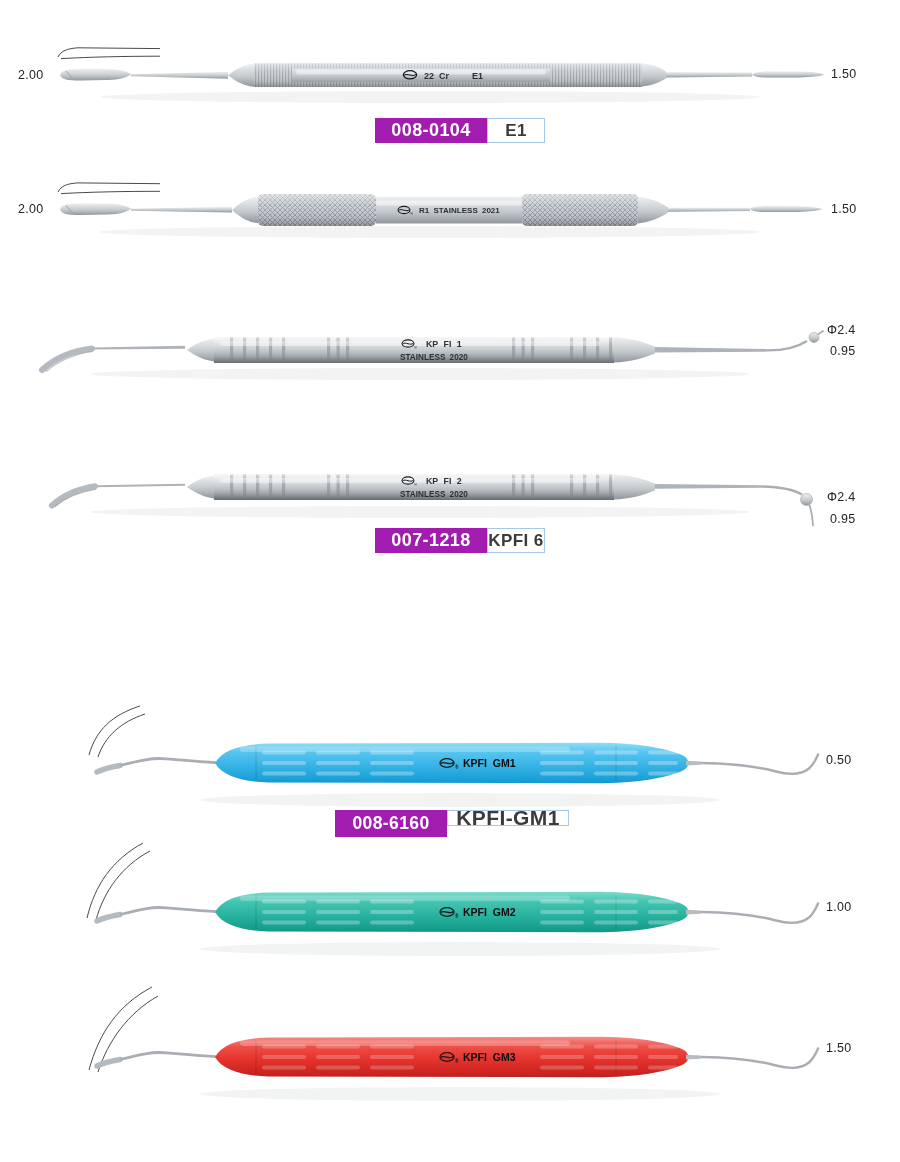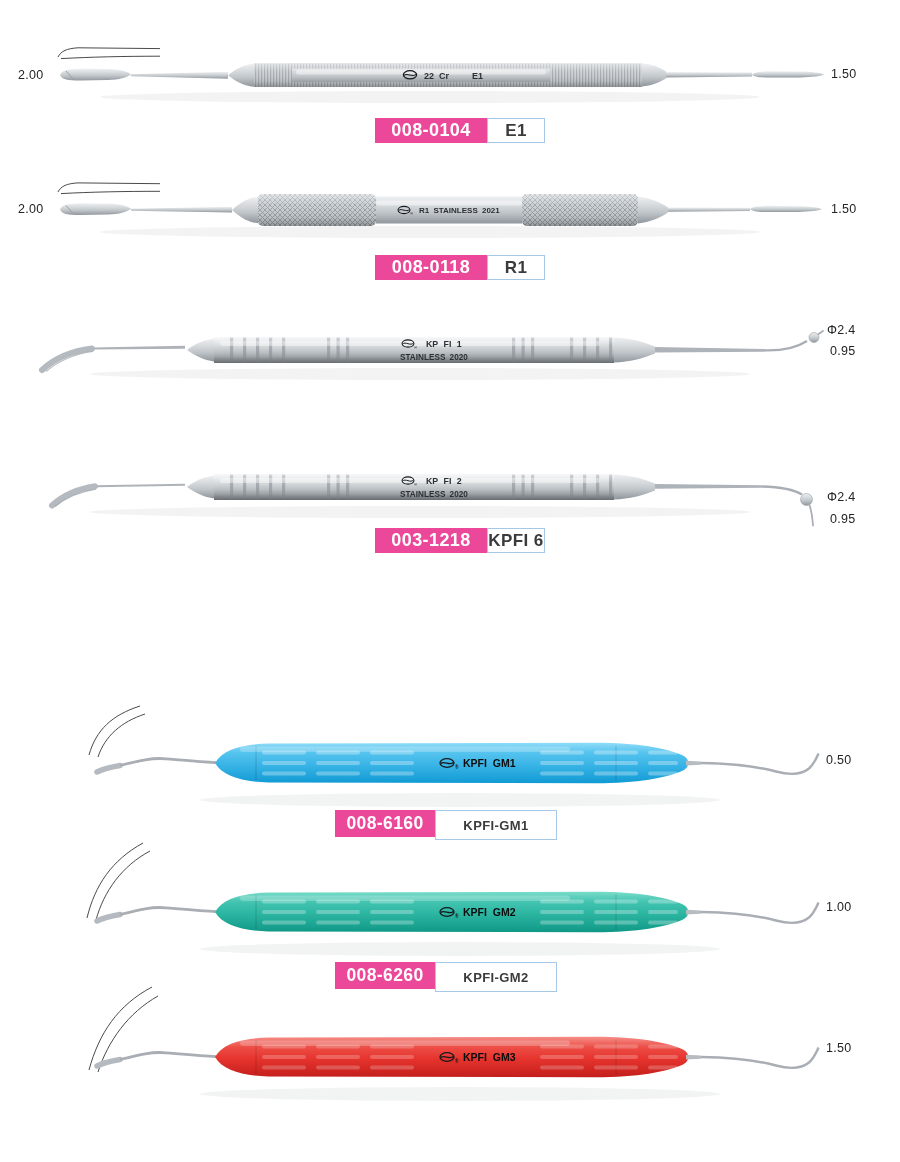--- a/index.html
+++ b/index.html
@@ -1,27 +1,27 @@
 <!DOCTYPE html>
 <html><head>
 <meta charset="utf-8">
 <style>
   html,body{margin:0;padding:0;background:#ffffff;}
   #page{position:relative;width:900px;height:1162px;background:#ffffff;overflow:hidden;
         font-family:"Liberation Sans", sans-serif;}
   #art{position:absolute;left:0;top:0;}
   .badge-row{position:absolute;display:flex;}
-  .badge-code{background:#ec4899;color:#ffffff;font-weight:bold;display:flex;
+  .badge-code{background:#a21caf;color:#ffffff;font-weight:bold;display:flex;
               align-items:center;justify-content:center;letter-spacing:0.4px;box-sizing:border-box;}
   .badge-name{background:#ffffff;border:1px solid #a5c8e8;color:#3b3b3d;font-weight:bold;
               display:flex;align-items:center;justify-content:center;letter-spacing:0.4px;box-sizing:border-box;}
   .sz-a .badge-code{width:112px;height:25px;font-size:18px;}
   .sz-a .badge-name{width:58px;height:25px;font-size:17px;}
-  .sz-b .badge-code{width:100px;height:27px;font-size:17.5px;}
-  .sz-b .badge-name{width:122px;height:30px;font-size:13px;}
+  .sz-b .badge-code{width:112px;height:27px;font-size:17.5px;}
+  .sz-b .badge-name{width:122px;height:16px;font-size:21px;}
   svg text{font-family:"Liberation Sans", sans-serif;}
   .meas{font-size:12.5px;fill:#242424;letter-spacing:0.3px;}
   .mark{font-weight:bold;fill:#2c3035;}
   .markc{font-weight:bold;fill:#0c0c0c;}
 </style>
 </head>
 <body>
 
 <div id="page">
 
@@ -284,29 +284,21 @@
     <text class="markc" x="455" y="1063" font-size="4.6">®</text>
     <text class="markc" x="463" y="1060.8" font-size="10.5" style="word-spacing:3px">KPFI GM3</text>
     <text class="meas" x="826" y="1052">1.50</text>
   </g>
 </svg>
 
   <div class="badge-row sz-a" style="left:375px;top:118px">
     <div class="badge-code">008-0104</div>
     <div class="badge-name">E1</div>
   </div>
-  <div class="badge-row sz-a" style="left:375px;top:255px">
-    <div class="badge-code">008-0118</div>
-    <div class="badge-name">R1</div>
-  </div>
   <div class="badge-row sz-a" style="left:375px;top:528px">
-    <div class="badge-code">003-1218</div>
+    <div class="badge-code">007-1218</div>
     <div class="badge-name">KPFI 6</div>
   </div>
   <div class="badge-row sz-b" style="left:335px;top:810px">
     <div class="badge-code">008-6160</div>
     <div class="badge-name">KPFI-GM1</div>
   </div>
-  <div class="badge-row sz-b" style="left:335px;top:962px">
-    <div class="badge-code">008-6260</div>
-    <div class="badge-name">KPFI-GM2</div>
-  </div>
 </div>
 
 </body></html>

